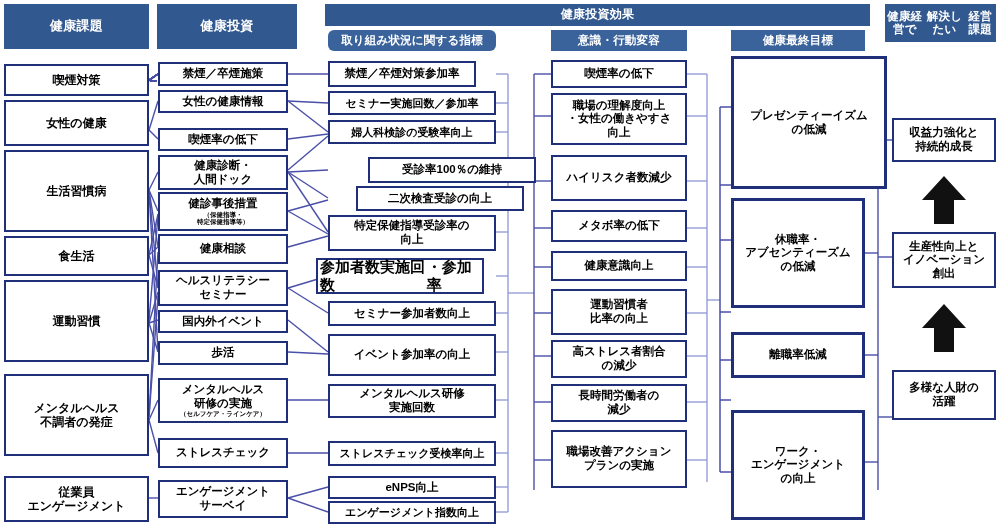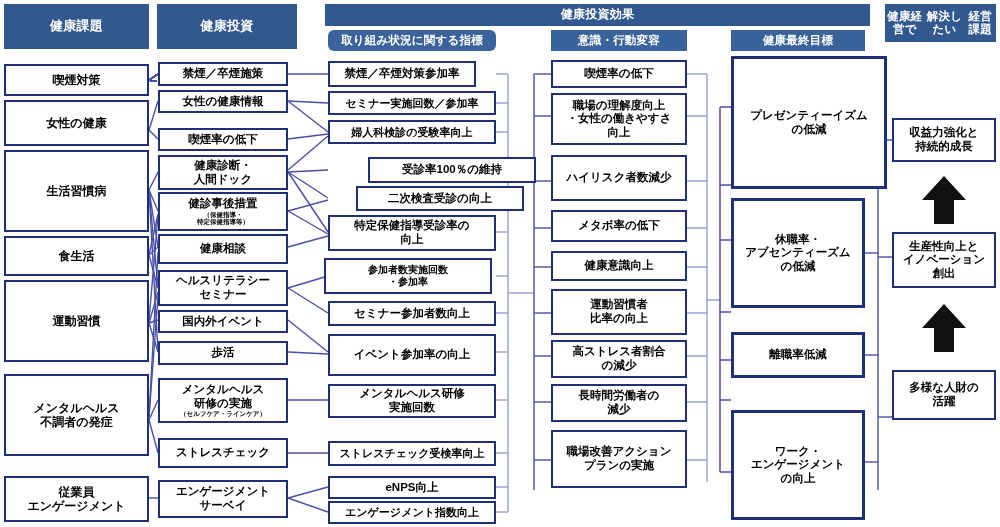--- a/index.html
+++ b/index.html
@@ -347,21 +347,21 @@
   <div class="box" style="left:328px;top:157px;width:168px;height:26px;font-size:11.5px;flex-direction:column;margin-left:40px;">
     <span>受診率100％の維持</span>
   </div>
   <div class="box" style="left:328px;top:186px;width:168px;height:25px;font-size:11.5px;flex-direction:column;margin-left:28px;">
     <span>二次検査受診の向上</span>
   </div>
   <div class="box" style="left:328px;top:215px;width:168px;height:36px;font-size:11.5px;flex-direction:column;">
     <span>特定保健指導受診率の</span>
     <span>向上</span>
   </div>
-  <div class="box" style="left:324px;top:258px;width:168px;height:36px;font-size:10px;flex-direction:column;">
+  <div class="box" style="left:316px;top:258px;width:168px;height:36px;font-size:15px;flex-direction:row;">
     <span>参加者数実施回数</span>
     <span>・参加率</span>
   </div>
   <div class="box" style="left:328px;top:301px;width:168px;height:25px;font-size:11.5px;flex-direction:column;">
     <span>セミナー参加者数向上</span>
   </div>
   <div class="box" style="left:328px;top:334px;width:168px;height:42px;font-size:11.5px;flex-direction:column;">
     <span>イベント参加率の向上</span>
   </div>
   <div class="box" style="left:328px;top:384px;width:168px;height:34px;font-size:11.5px;flex-direction:column;">

